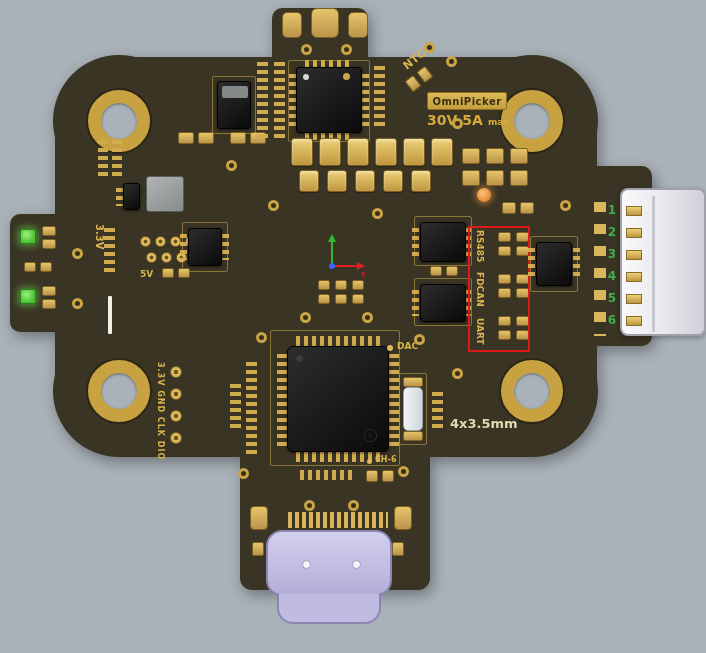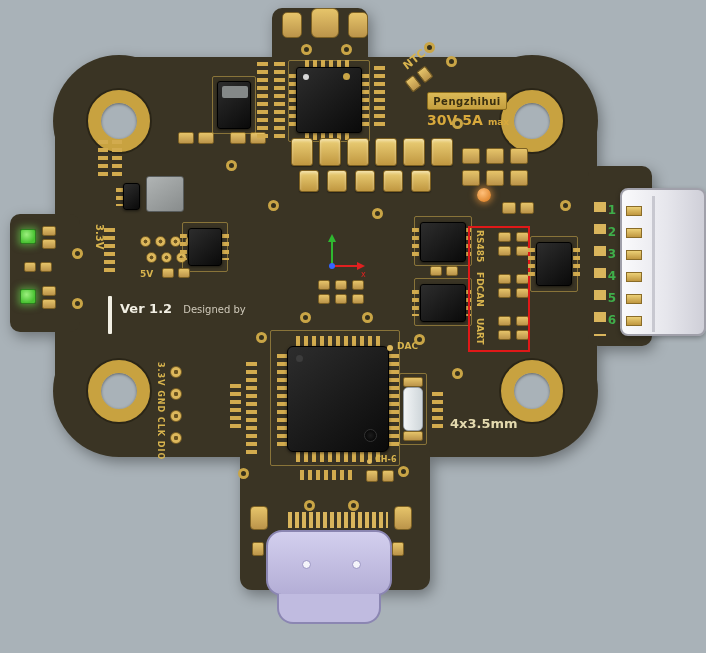--- a/index.html
+++ b/index.html
@@ -107,21 +107,21 @@
 
   <div class="abs txt" style="left:402px;top:54px;font-size:11px;transform:rotate(-38deg)">NTC</div>
   <div class="abs hrow" style="left:406px;top:72px;transform:rotate(-38deg)">
     <div class="cell" style="width:9px;height:12px"></div>
     <div class="cell" style="width:9px;height:12px"></div>
   </div>
   <div class="abs via" style="left:424px;top:42px"></div>
   <div class="abs via" style="left:446px;top:56px"></div>
 
   <div class="abs" style="left:427px;top:92px;width:80px;height:18px;background:linear-gradient(180deg,#dcba57,#c49e3e);border:1px solid #8a6c1e;border-radius:2px;display:flex;align-items:center;justify-content:center">
-    <span style="font-size:10px;font-weight:bold;color:#3a2f10;letter-spacing:.5px">Pengzhihui</span>
+    <span style="font-size:10px;font-weight:bold;color:#3a2f10;letter-spacing:.5px">OmniPicker</span>
   </div>
   <div class="abs" style="left:427px;top:110px">
     <span class="txt" style="font-size:14px;color:var(--rating_gold,#d8a93c)">30V 5A</span>
     <span class="txt" style="font-size:9px;color:var(--rating_gold,#d8a93c)">max</span>
   </div>
 
   <div class="abs cap" style="left:291px;top:138px;width:22px;height:28px"></div>
   <div class="abs cap" style="left:319px;top:138px;width:22px;height:28px"></div>
   <div class="abs cap" style="left:347px;top:138px;width:22px;height:28px"></div>
   <div class="abs cap" style="left:375px;top:138px;width:22px;height:28px"></div>
@@ -169,24 +169,20 @@
   <div class="abs pins-v" style="left:180px;top:234px;width:7px;height:26px"></div>
   <div class="abs pins-v" style="left:222px;top:234px;width:7px;height:26px"></div>
   <div class="abs chip" style="left:188px;top:228px;width:34px;height:38px"></div>
   <div class="abs txt" style="left:140px;top:270px;font-size:9px">5V</div>
   <div class="abs hrow" style="left:162px;top:268px">
     <div class="cell" style="width:10px;height:8px"></div>
     <div class="cell" style="width:10px;height:8px"></div>
   </div>
 
   <div class="abs" style="left:108px;top:296px;width:4px;height:38px;background:var(--white_silk,#f2efe4);border-radius:1px"></div>
-  <div class="abs" style="left:120px;top:298px">
-    <span class="white-text" style="font-size:13px;font-weight:bold">Ver 1.2</span>
-    <span style="font-size:10px;color:#cfc9ba;margin-left:6px">Designed by</span>
-  </div>
 
   <div class="abs txt vtext" style="left:152px;top:362px;font-size:8px;width:12px;height:92px;letter-spacing:1px">3.3V GND CLK DIO</div>
   <div class="abs rpad" style="left:170px;top:366px;width:12px;height:12px"></div>
   <div class="abs rpad" style="left:170px;top:388px;width:12px;height:12px"></div>
   <div class="abs rpad" style="left:170px;top:410px;width:12px;height:12px"></div>
   <div class="abs rpad" style="left:170px;top:432px;width:12px;height:12px"></div>
 
   <div class="abs led" style="left:20px;top:229px;width:16px;height:15px"></div>
   <div class="abs vpair" style="left:42px;top:226px">
     <div class="cell" style="width:12px;height:8px"></div>

